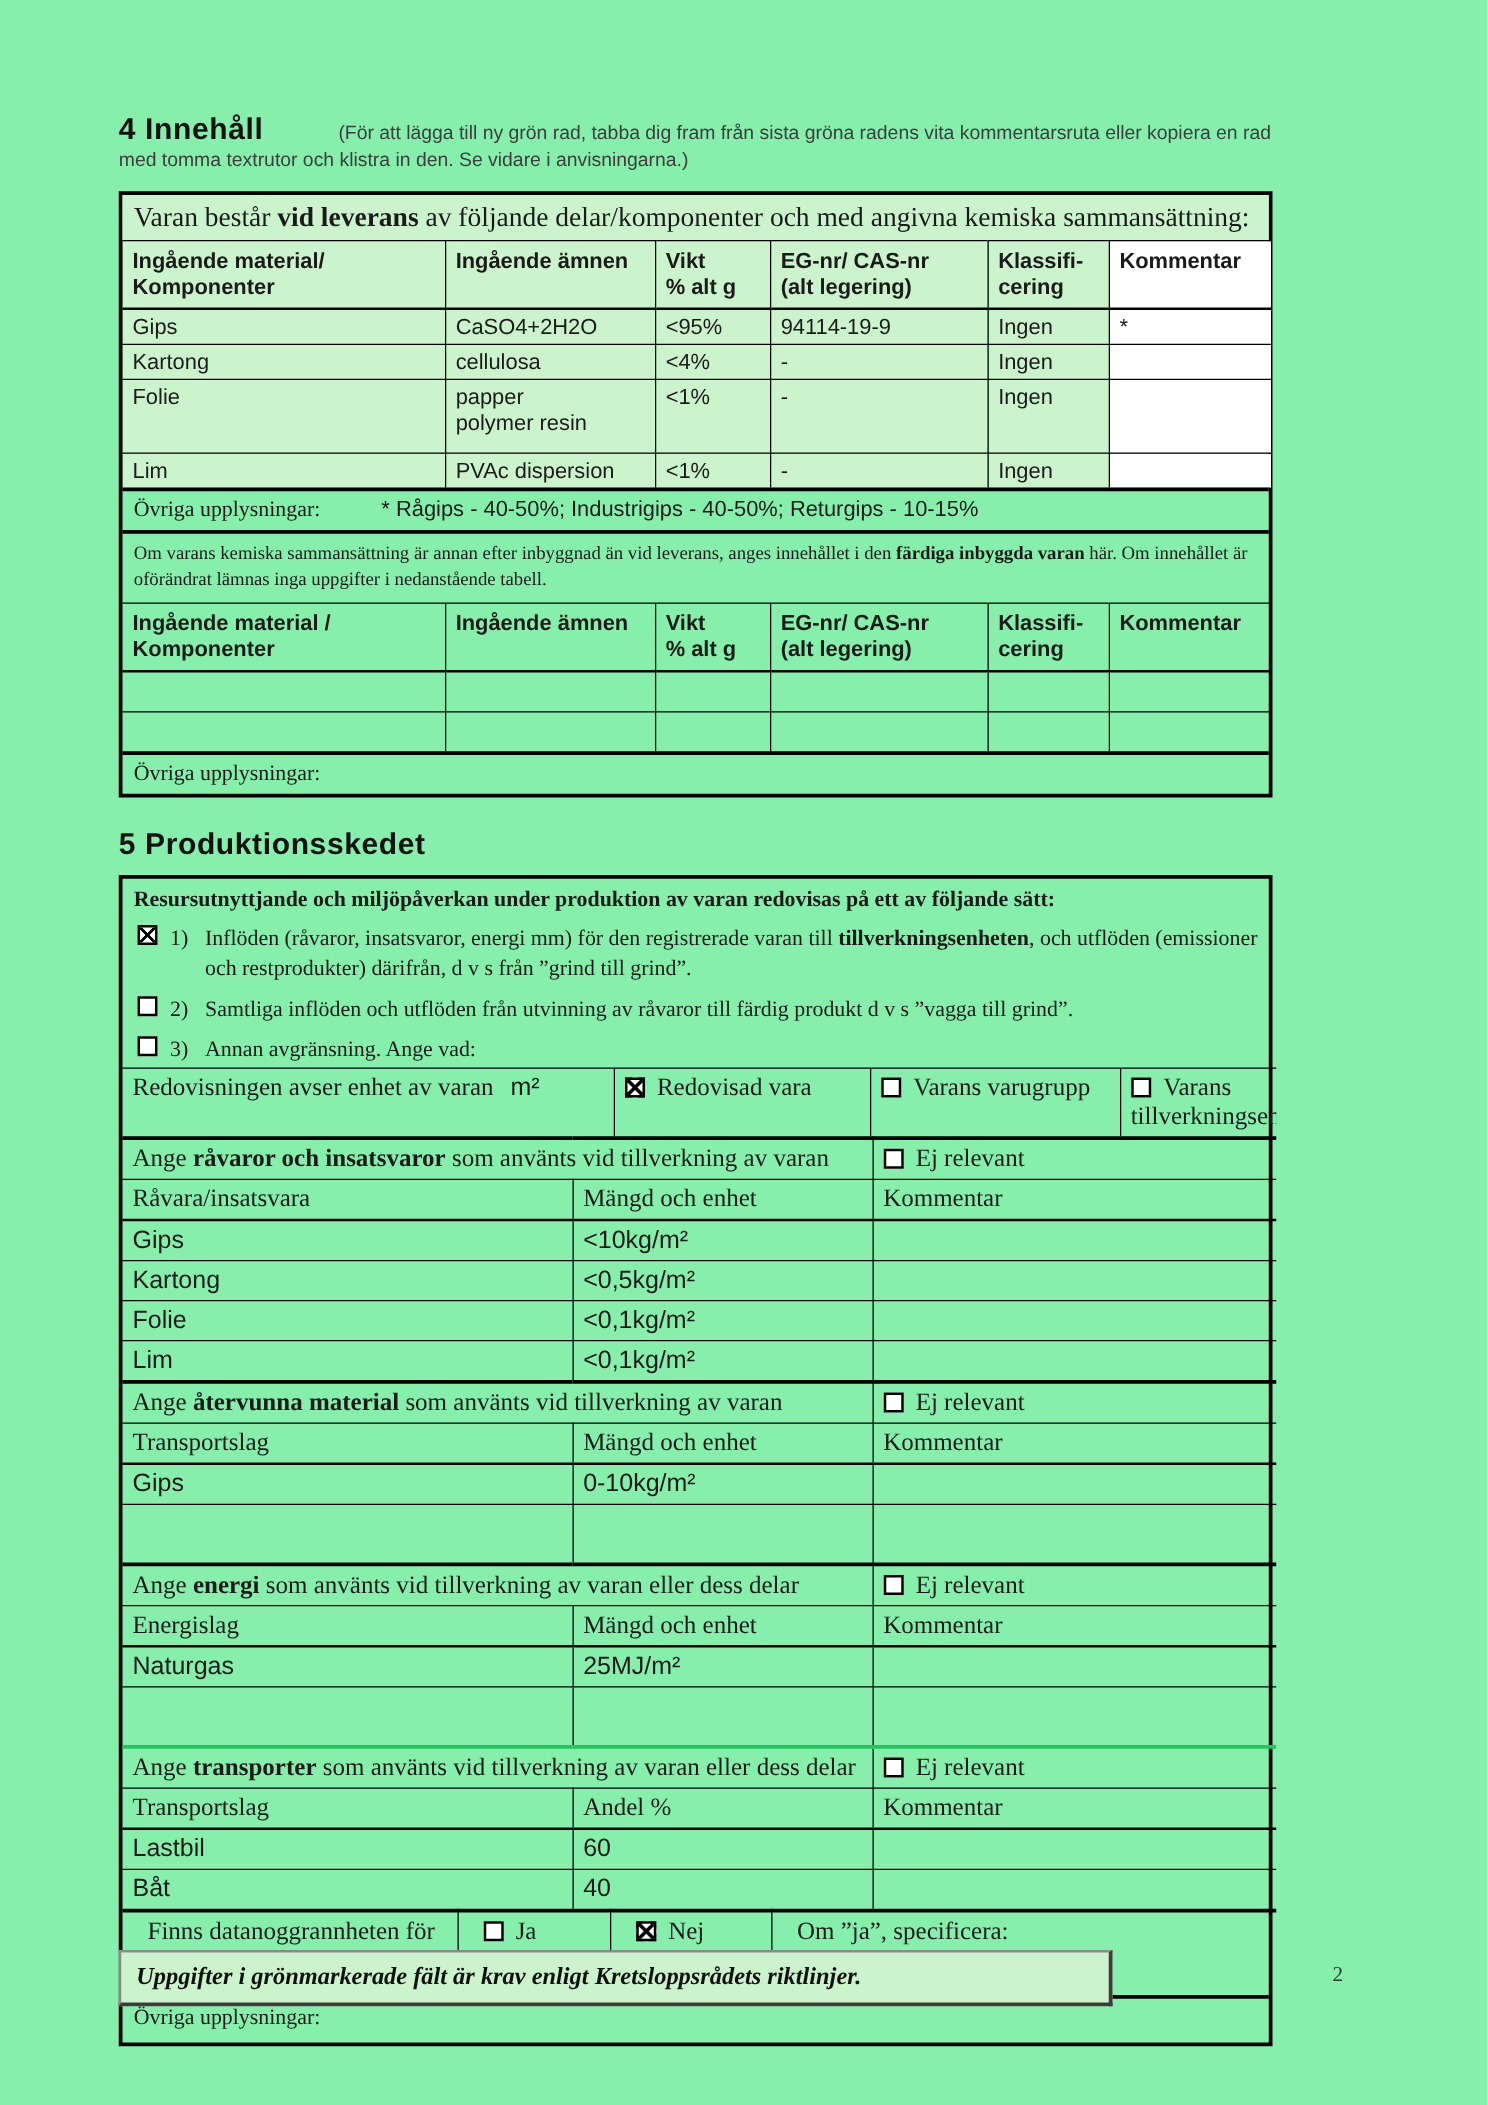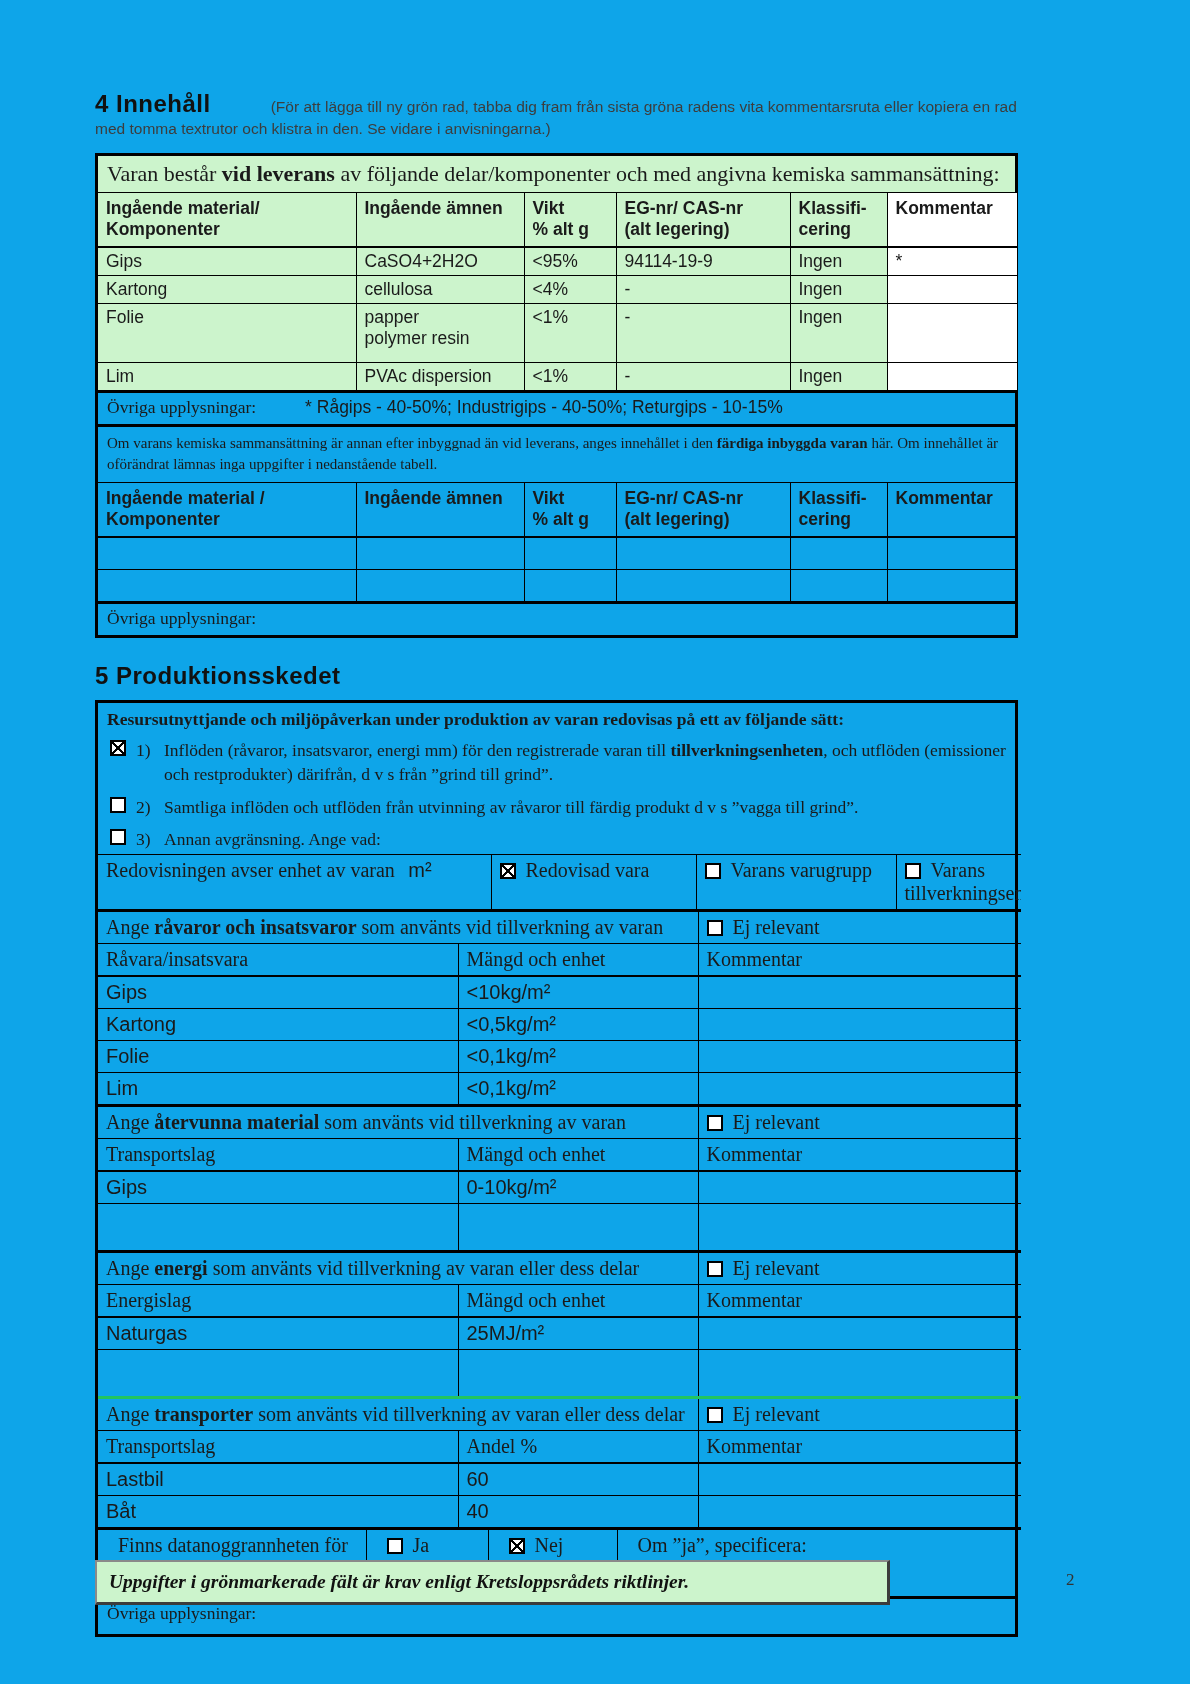--- a/index.html
+++ b/index.html
@@ -1,17 +1,17 @@
 <!DOCTYPE html>
 <html><head>
 <meta charset="utf-8">
 <style>
   html,body { margin:0; padding:0; background:#e8e8e8; }
   .page {
-    position:relative; width:1190px; height:1684px; background:#0ea5e9;
+    position:relative; width:1190px; height:1684px; background:#86efac;
     font-family:"Liberation Sans", sans-serif; color:#1a1a1a; overflow:hidden;
   }
   .content { position:absolute; left:95px; top:88px; width:923px; }
   .serif { font-family:"Liberation Serif", serif; }
 
   
   .sec-head { font-size:15.5px; color:#3d3d3d; line-height:1.3; margin-bottom:14px; }
   .sec-title { font-family:"Liberation Sans",sans-serif; font-weight:bold; font-size:24px; color:#111; margin-right:60px; letter-spacing:.5px; }
   .sec-title5 { font-weight:bold; font-size:24px; color:#111; letter-spacing:.5px; margin:24px 0 10px 0; }
 

